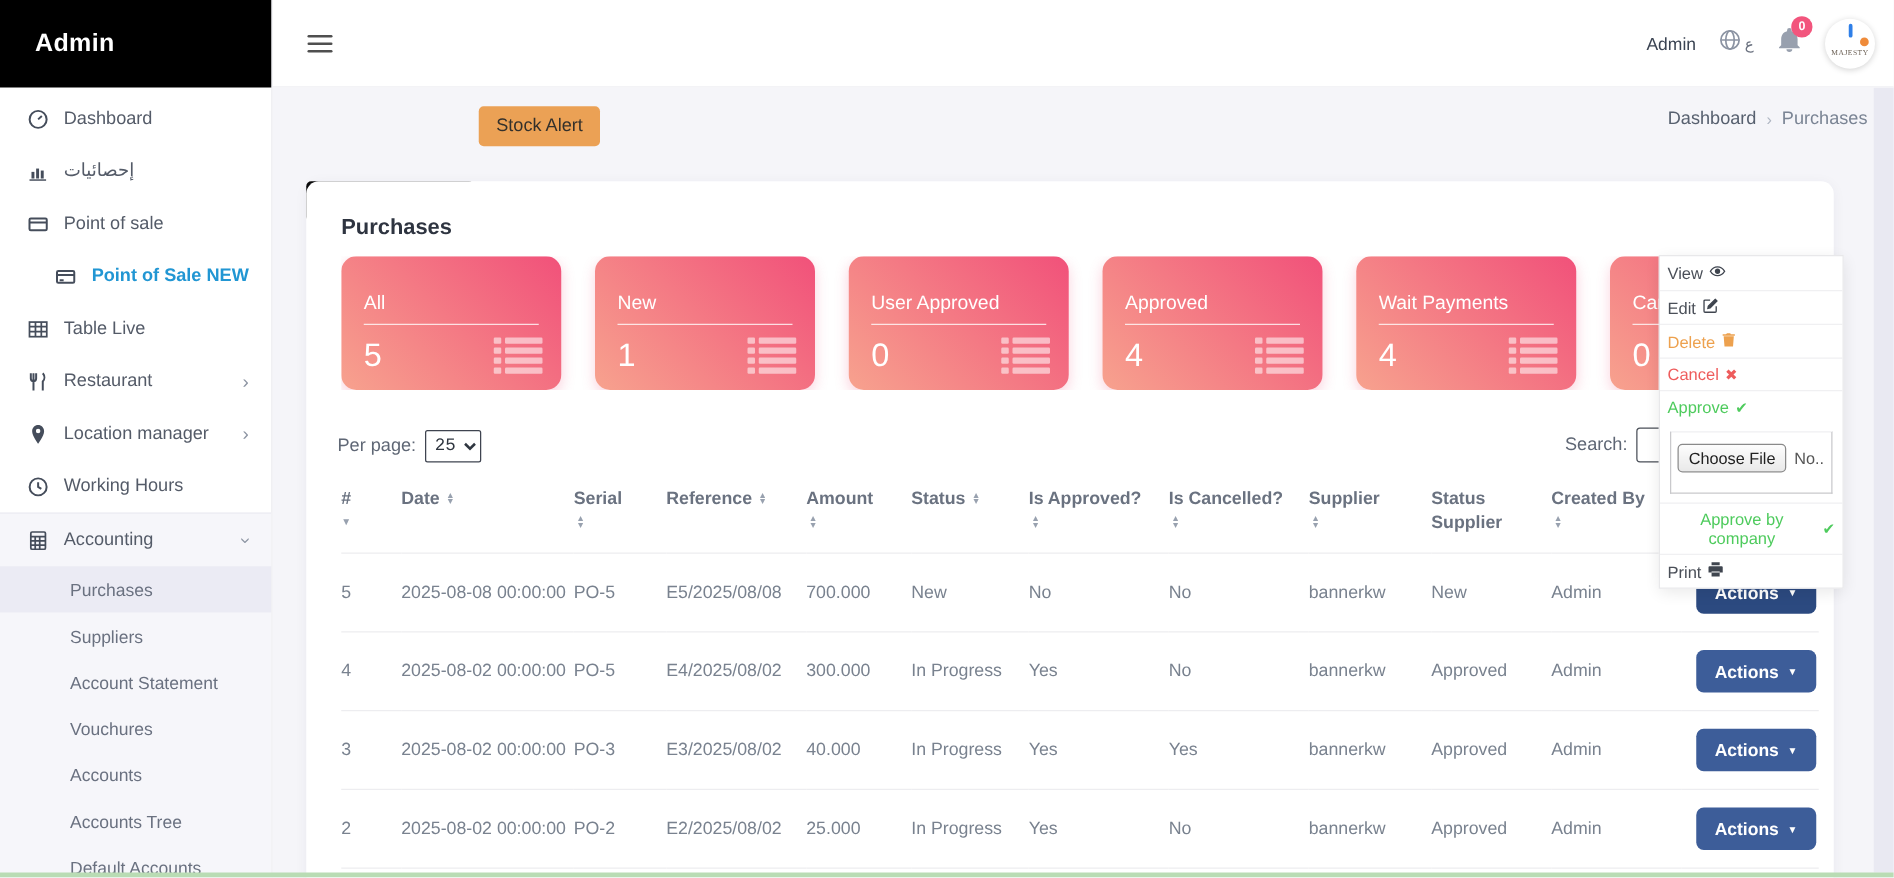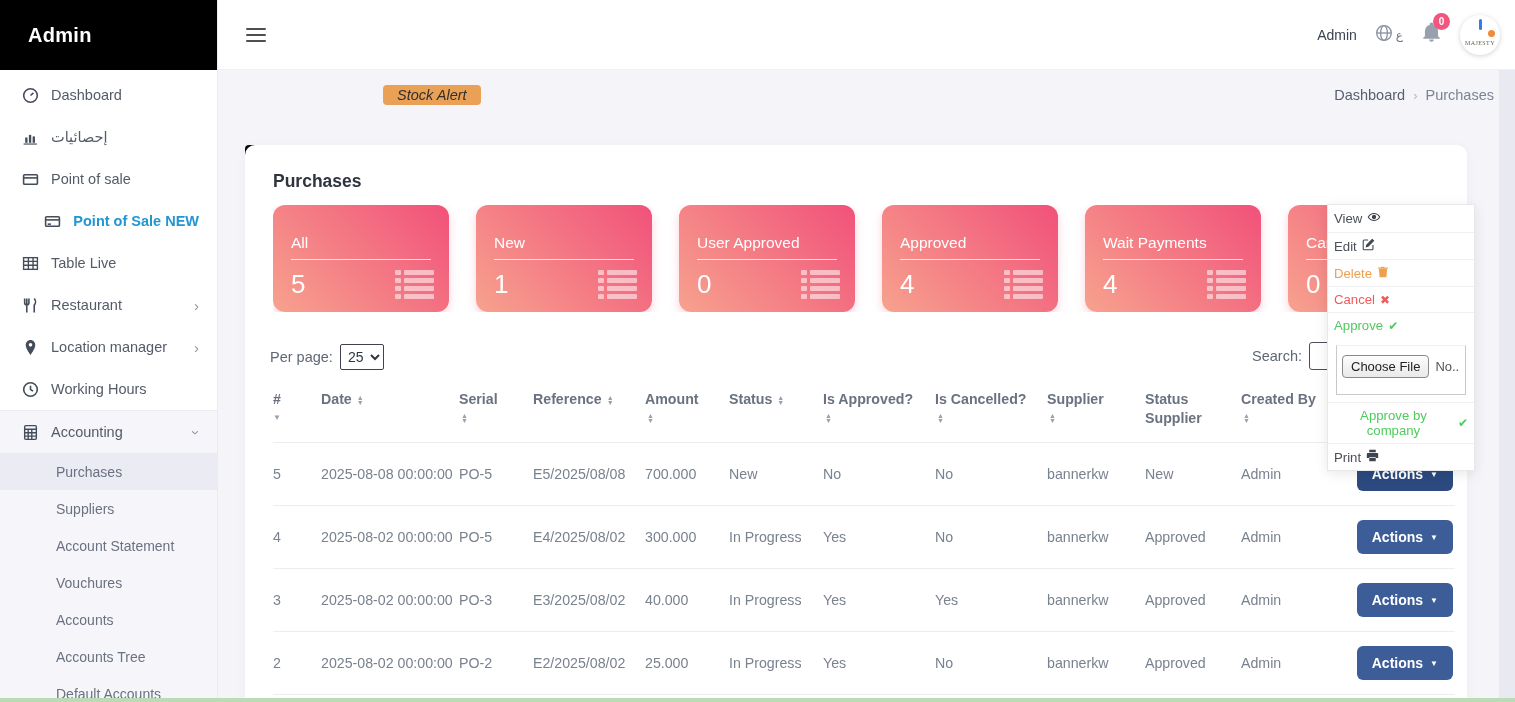--- a/index.html
+++ b/index.html
@@ -32,41 +32,41 @@
   .badge { position:absolute; top:-9px; right:-8px; min-width:17px; height:17px; border-radius:50%; background:#f2557d; color:#fff; font-size:10px; display:flex; align-items:center; justify-content:center; font-weight:700; }
   .avatar { width:40px; height:40px; border-radius:50%; background:#fff; box-shadow:0 1px 5px rgba(0,0,0,.18); position:relative; overflow:hidden; cursor:pointer; }
   .avatar .mark { position:absolute; top:4px; left:19px; width:3px; height:11px; background:#2f7fe8; border-radius:2px; }
   .avatar .dot { position:absolute; top:15px; right:5px; width:7px; height:7px; background:#ef8b3a; border-radius:50%; }
   .avatar .atext { position:absolute; bottom:9px; left:0; right:0; text-align:center; font-size:6px; color:#6d6257; letter-spacing:.4px; font-family:"Liberation Serif","DejaVu Serif",serif; }
 
   
   .content { position:absolute; left:218px; top:70px; right:0; bottom:0; background:#f5f5f9; }
   .btn { display:inline-flex; align-items:center; justify-content:center; border:none; border-radius:4px; font-size:14.5px; cursor:pointer; font-family:inherit; }
   .btn-add { position:absolute; left:27px; top:31px; height:32px; padding:0 18px; background:#0a0a0a; color:#fff; font-weight:600;margin-top:44px; }
-  .btn-stock { position:absolute; left:165px; top:15px; height:20px; padding:0 14px; background:#eba155; color:#33302b; font-weight:500;font-style:italic; }
+  .btn-stock { position:absolute; left:165px; top:15px; height:32px; padding:0 14px; background:#eba155; color:#33302b; font-weight:500; }
   .breadcrumb { position:absolute; right:21px; top:17px; font-size:14.5px; color:#57606f; display:flex; gap:8px; align-items:center; }
   .breadcrumb .sep { color:#b0b7c3; font-size:13px; }
   .breadcrumb .current { color:#7a8494; }
 
   
   .card { position:absolute; left:27px; top:75px; width:1222px; height:640px; background:#fff; border-radius:10px; box-shadow:0 2px 10px rgba(40,40,70,.05); }
   .card-title { margin:26px 0 13px 28px; font-size:17.5px; font-weight:600; color:#2e3440; }
   .stat-row { margin-left:28px; display:flex; gap:27px; overflow:hidden; width:1194px; }
   .stat-card { flex:0 0 176px; height:107px; border-radius:12px; background:linear-gradient(225deg,#f1517a 0%,#f7a28e 100%); padding:29px 18px; position:relative; color:#fff; cursor:pointer; box-shadow:0 4px 10px rgba(241,81,122,.25); }
   .stat-label { font-size:15.5px; font-weight:500; border-bottom:1px solid rgba(255,255,255,.78); padding-bottom:7px; margin-bottom:9px; white-space:nowrap; }
   .stat-value { font-size:26px; font-weight:500; }
   .list-ic { position:absolute; right:15px; bottom:13px; display:flex; flex-direction:column; gap:3px; }
   .list-ic i { display:flex; gap:3px; }
   .list-ic i b { display:block; width:6px; height:5px; background:rgba(255,255,255,.55); border-radius:1px; }
   .list-ic i s { display:block; width:30px; height:5px; background:rgba(255,255,255,.55); border-radius:1px; }
 
   
   .controls { margin:30px 28px 0 25px; display:flex; align-items:flex-end; font-size:14.5px; color:#5f6775; }
   .perpage { display:flex; align-items:center; gap:7px; }
-  .perpage select { font-family:Liberation Sans, sans-serif; font-size:14px; color:#2f3640; border:1.5px solid #3f4450; border-radius:2px; height:26px; padding:0 3px; background:#fff; }
+  .perpage select { font-family:Liberation Mono, monospace; font-size:14px; color:#2f3640; border:1.5px solid #3f4450; border-radius:2px; height:26px; padding:0 3px; background:#fff; }
   .searchbox { margin-left:auto; display:flex; align-items:center; gap:7px; }
   .searchbox input { width:130px; height:28px; border:1.5px solid #4a4f58; border-radius:3px; background:#fff; font-family:inherit; font-size:14px; padding:0 6px; }
 
   
   table.grid { margin:12px 12px 0 28px; width:1182px; border-collapse:collapse; table-layout:fixed; }
   .grid th { text-align:left; font-size:14.2px; font-weight:600; color:#6a7280; padding:8px 6px 14px 0; vertical-align:top; line-height:1.35; }
   .grid td { font-size:14.2px; color:#79828f; padding:14px 6px 14px 0; border-top:1px solid #ededf0; vertical-align:middle; line-height:1.35; }
   .sort { display:inline-flex; flex-direction:column; font-size:7px; color:#98a1af; line-height:5px; margin-left:5px; vertical-align:middle; }
   .sort.below { display:flex; margin:4px 0 0 2px; }
   .sort-desc { display:block; font-size:8px; color:#98a1af; margin-top:4px; }

